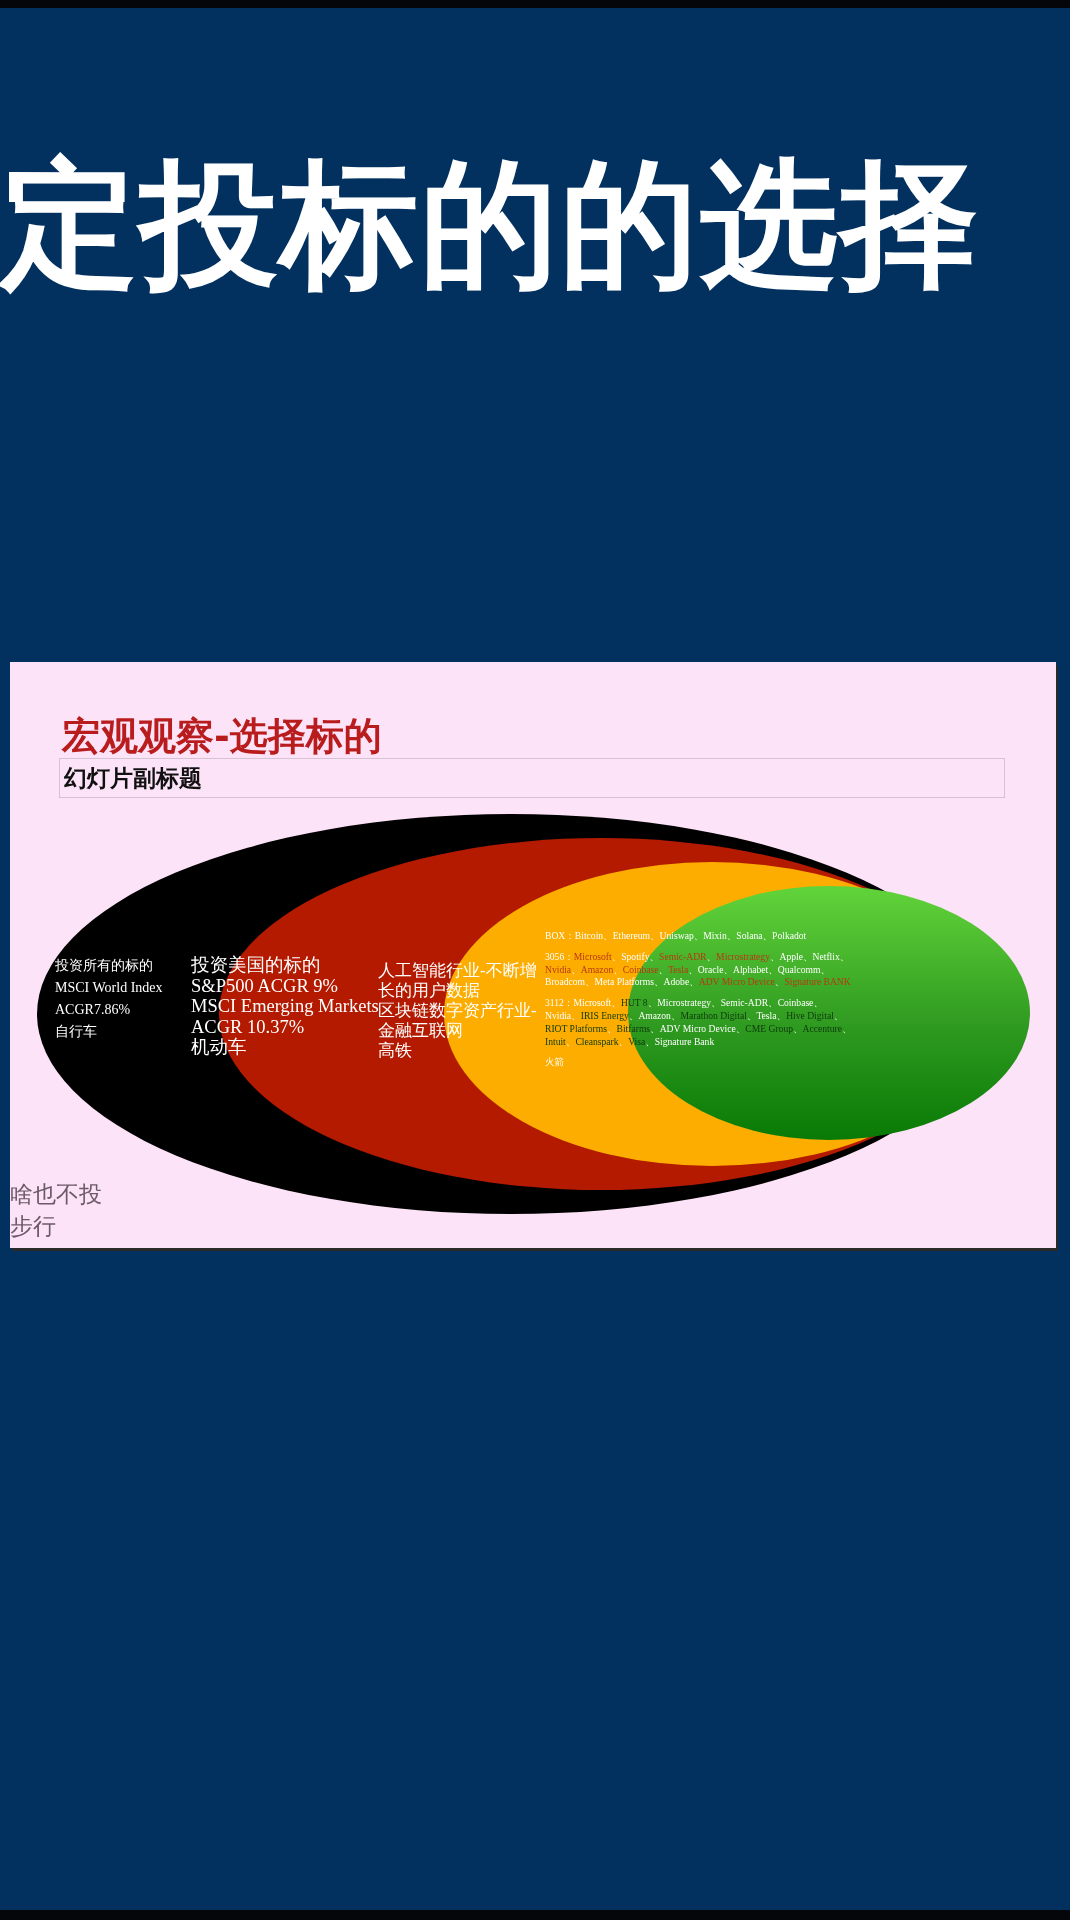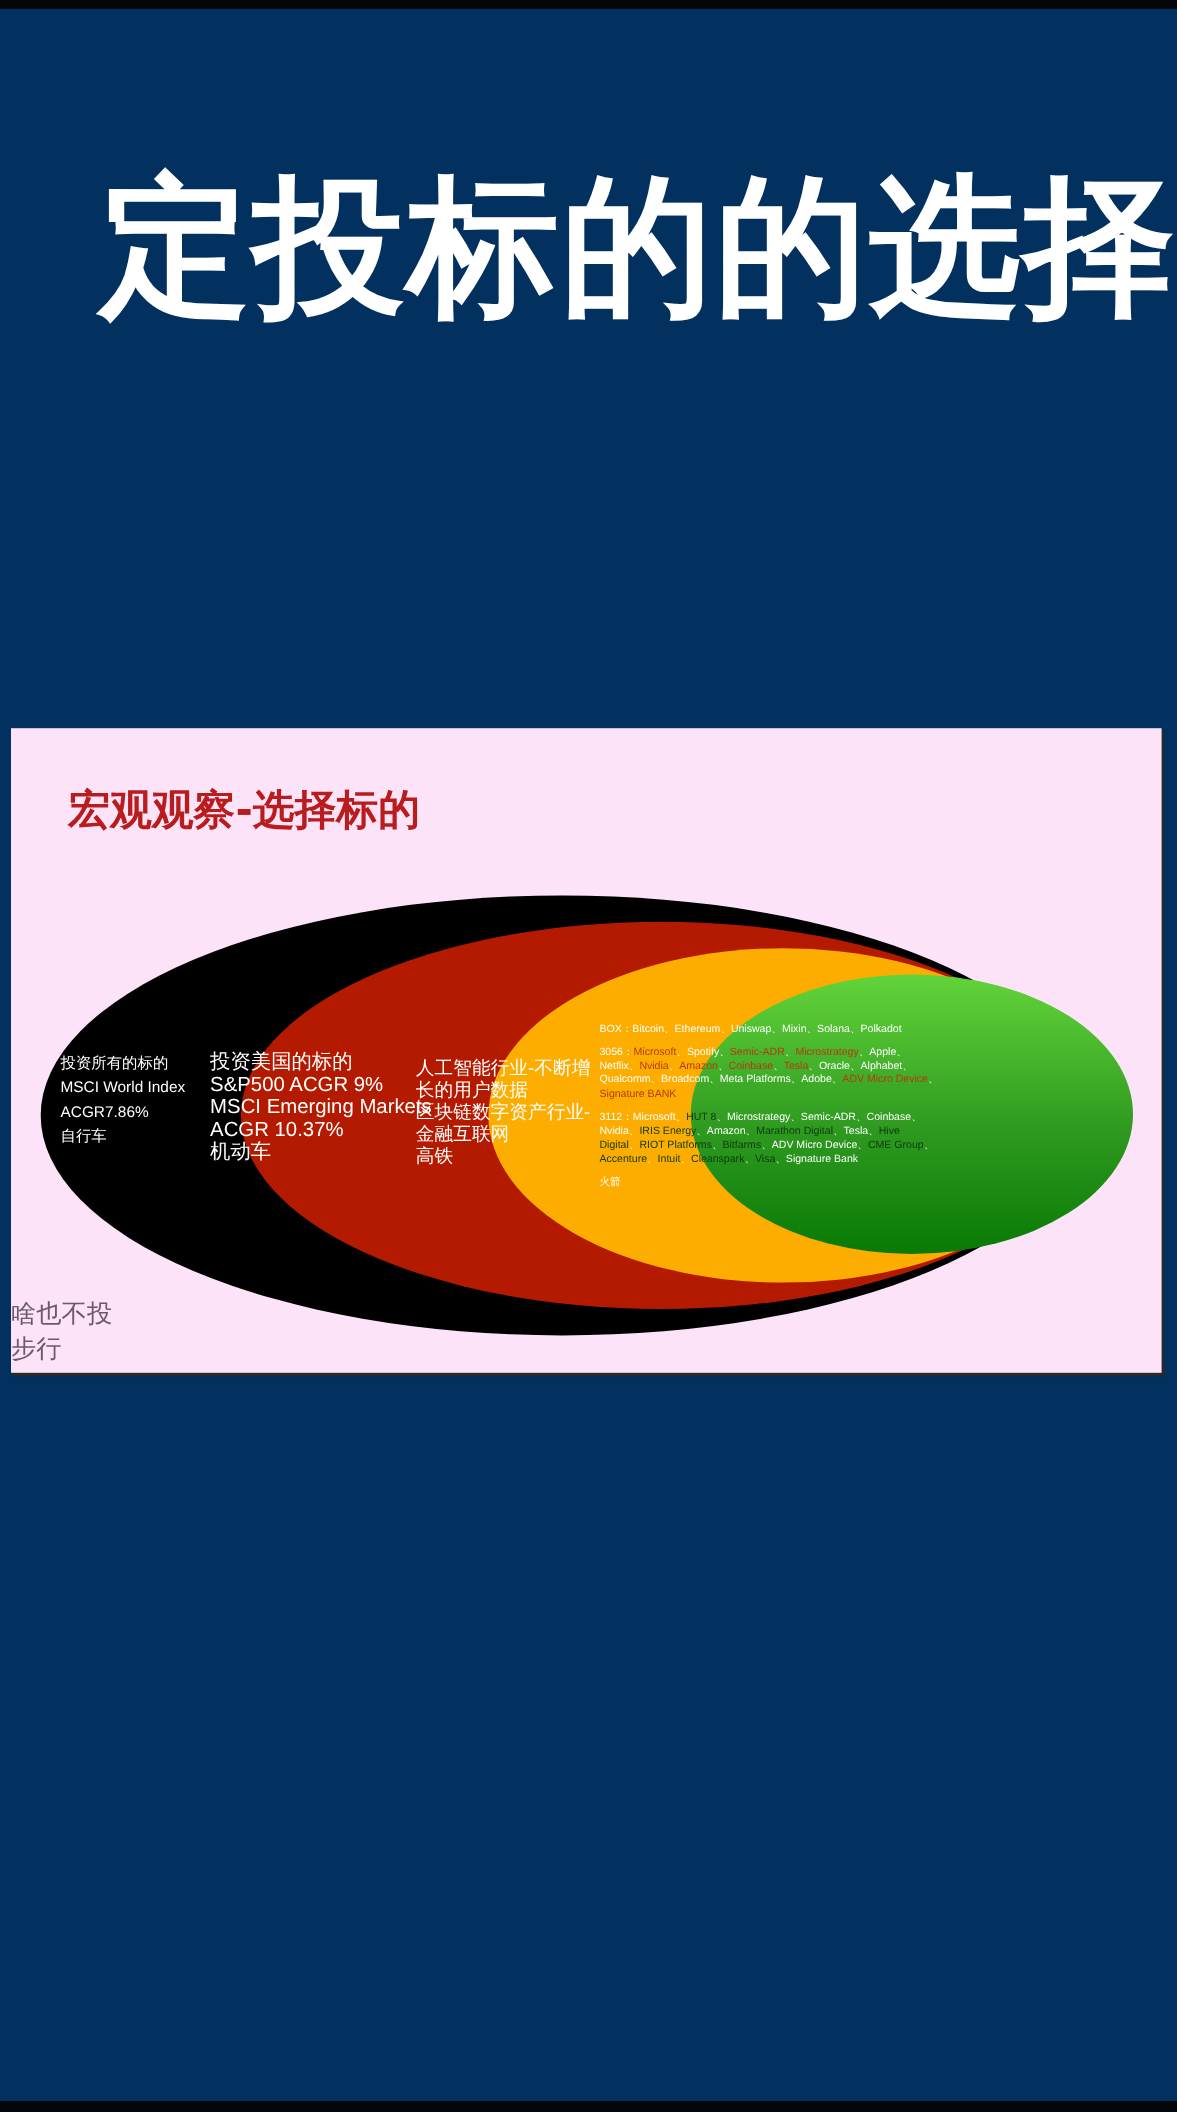--- a/index.html
+++ b/index.html
@@ -1,43 +1,46 @@
 <!DOCTYPE html>
 <html><head>
 <meta charset="utf-8">
 <style>
   html,body{margin:0;padding:0;}
   body{width:1070px;height:1920px;background:#02305f;position:relative;overflow:hidden;font-family:"DejaVu Sans","Liberation Sans",sans-serif;}
   .topbar{position:absolute;left:0;top:0;width:1070px;height:8px;background:#05060a;}
   .bottombar{position:absolute;left:0;top:1910px;width:1070px;height:10px;background:#05060a;}
-  .main-title{position:absolute;left:0;top:140px;width:1070px;text-align:right;color:#ffffff;font-size:138px;font-weight:bold;line-height:170px;letter-spacing:2px;font-family:"DejaVu Sans",sans-serif;}
+  .main-title{position:absolute;left:0;top:140px;width:1070px;text-align:left;color:#ffffff;font-size:138px;font-weight:bold;line-height:170px;letter-spacing:2px;font-family:"DejaVu Sans",sans-serif;}
   .slide{position:absolute;left:10px;top:662px;width:1046px;height:586px;background:#fce3f7;box-shadow:2px 3px 0 #2a2a2a;overflow:hidden;}
   .slide-title{position:absolute;left:52px;top:50px;color:#b91c1c;font-size:38px;font-weight:bold;line-height:48px;font-family:"DejaVu Sans",sans-serif;}
   .subtitle-box{position:absolute;left:49px;top:96px;width:944px;height:38px;border:1px solid #d6c2d2;}
   .subtitle{position:absolute;left:4px;top:2px;font-size:23px;font-weight:bold;color:#111;line-height:34px;}
   svg.venn{position:absolute;left:0;top:0;}
-  .txt{position:absolute;color:#ffffff;font-family:Liberation Sans, sans-serif;}
+  .txt{position:absolute;color:#ffffff;font-family:Liberation Serif, serif;}
   .black-text{left:45px;top:293px;font-size:14px;line-height:22px;}
   .red-text{left:181px;top:293px;font-size:18.5px;line-height:20.5px;}
   .orange-text{left:368px;top:299px;font-size:17px;line-height:20px;}
   .green-text{left:535px;top:268px;width:310px;font-size:9.6px;line-height:12.8px;}
   .green-text p{margin:0 0 8px 0;}
   .hl{color:#b73a12;}
   .dk{color:#0e3a0e;}
   .none-text{position:absolute;left:0px;top:516px;color:#6b5a68;font-size:23px;line-height:32px;font-family:Liberation Sans, sans-serif;}
 </style>
 </head>
 <body>
 
 <div class="topbar"></div>
 
 <div class="main-title">定投标的的选择</div>
 
 <div class="slide">
   <div class="slide-title">宏观观察-选择标的</div>
+  <div class="subtitle-box">
+    <div class="subtitle">幻灯片副标题</div>
+  </div>
 
   <svg class="venn" width="1046" height="586">
     <defs>
       <linearGradient id="greenGrad" x1="0" y1="0" x2="0" y2="1">
         <stop offset="0" stop-color="#62d43a"></stop>
         <stop offset="0.55" stop-color="#2f9a20"></stop>
         <stop offset="1" stop-color="#087a05"></stop>
       </linearGradient>
     </defs>
     <ellipse cx="501" cy="352" rx="474" ry="200" fill="#000000"></ellipse>

